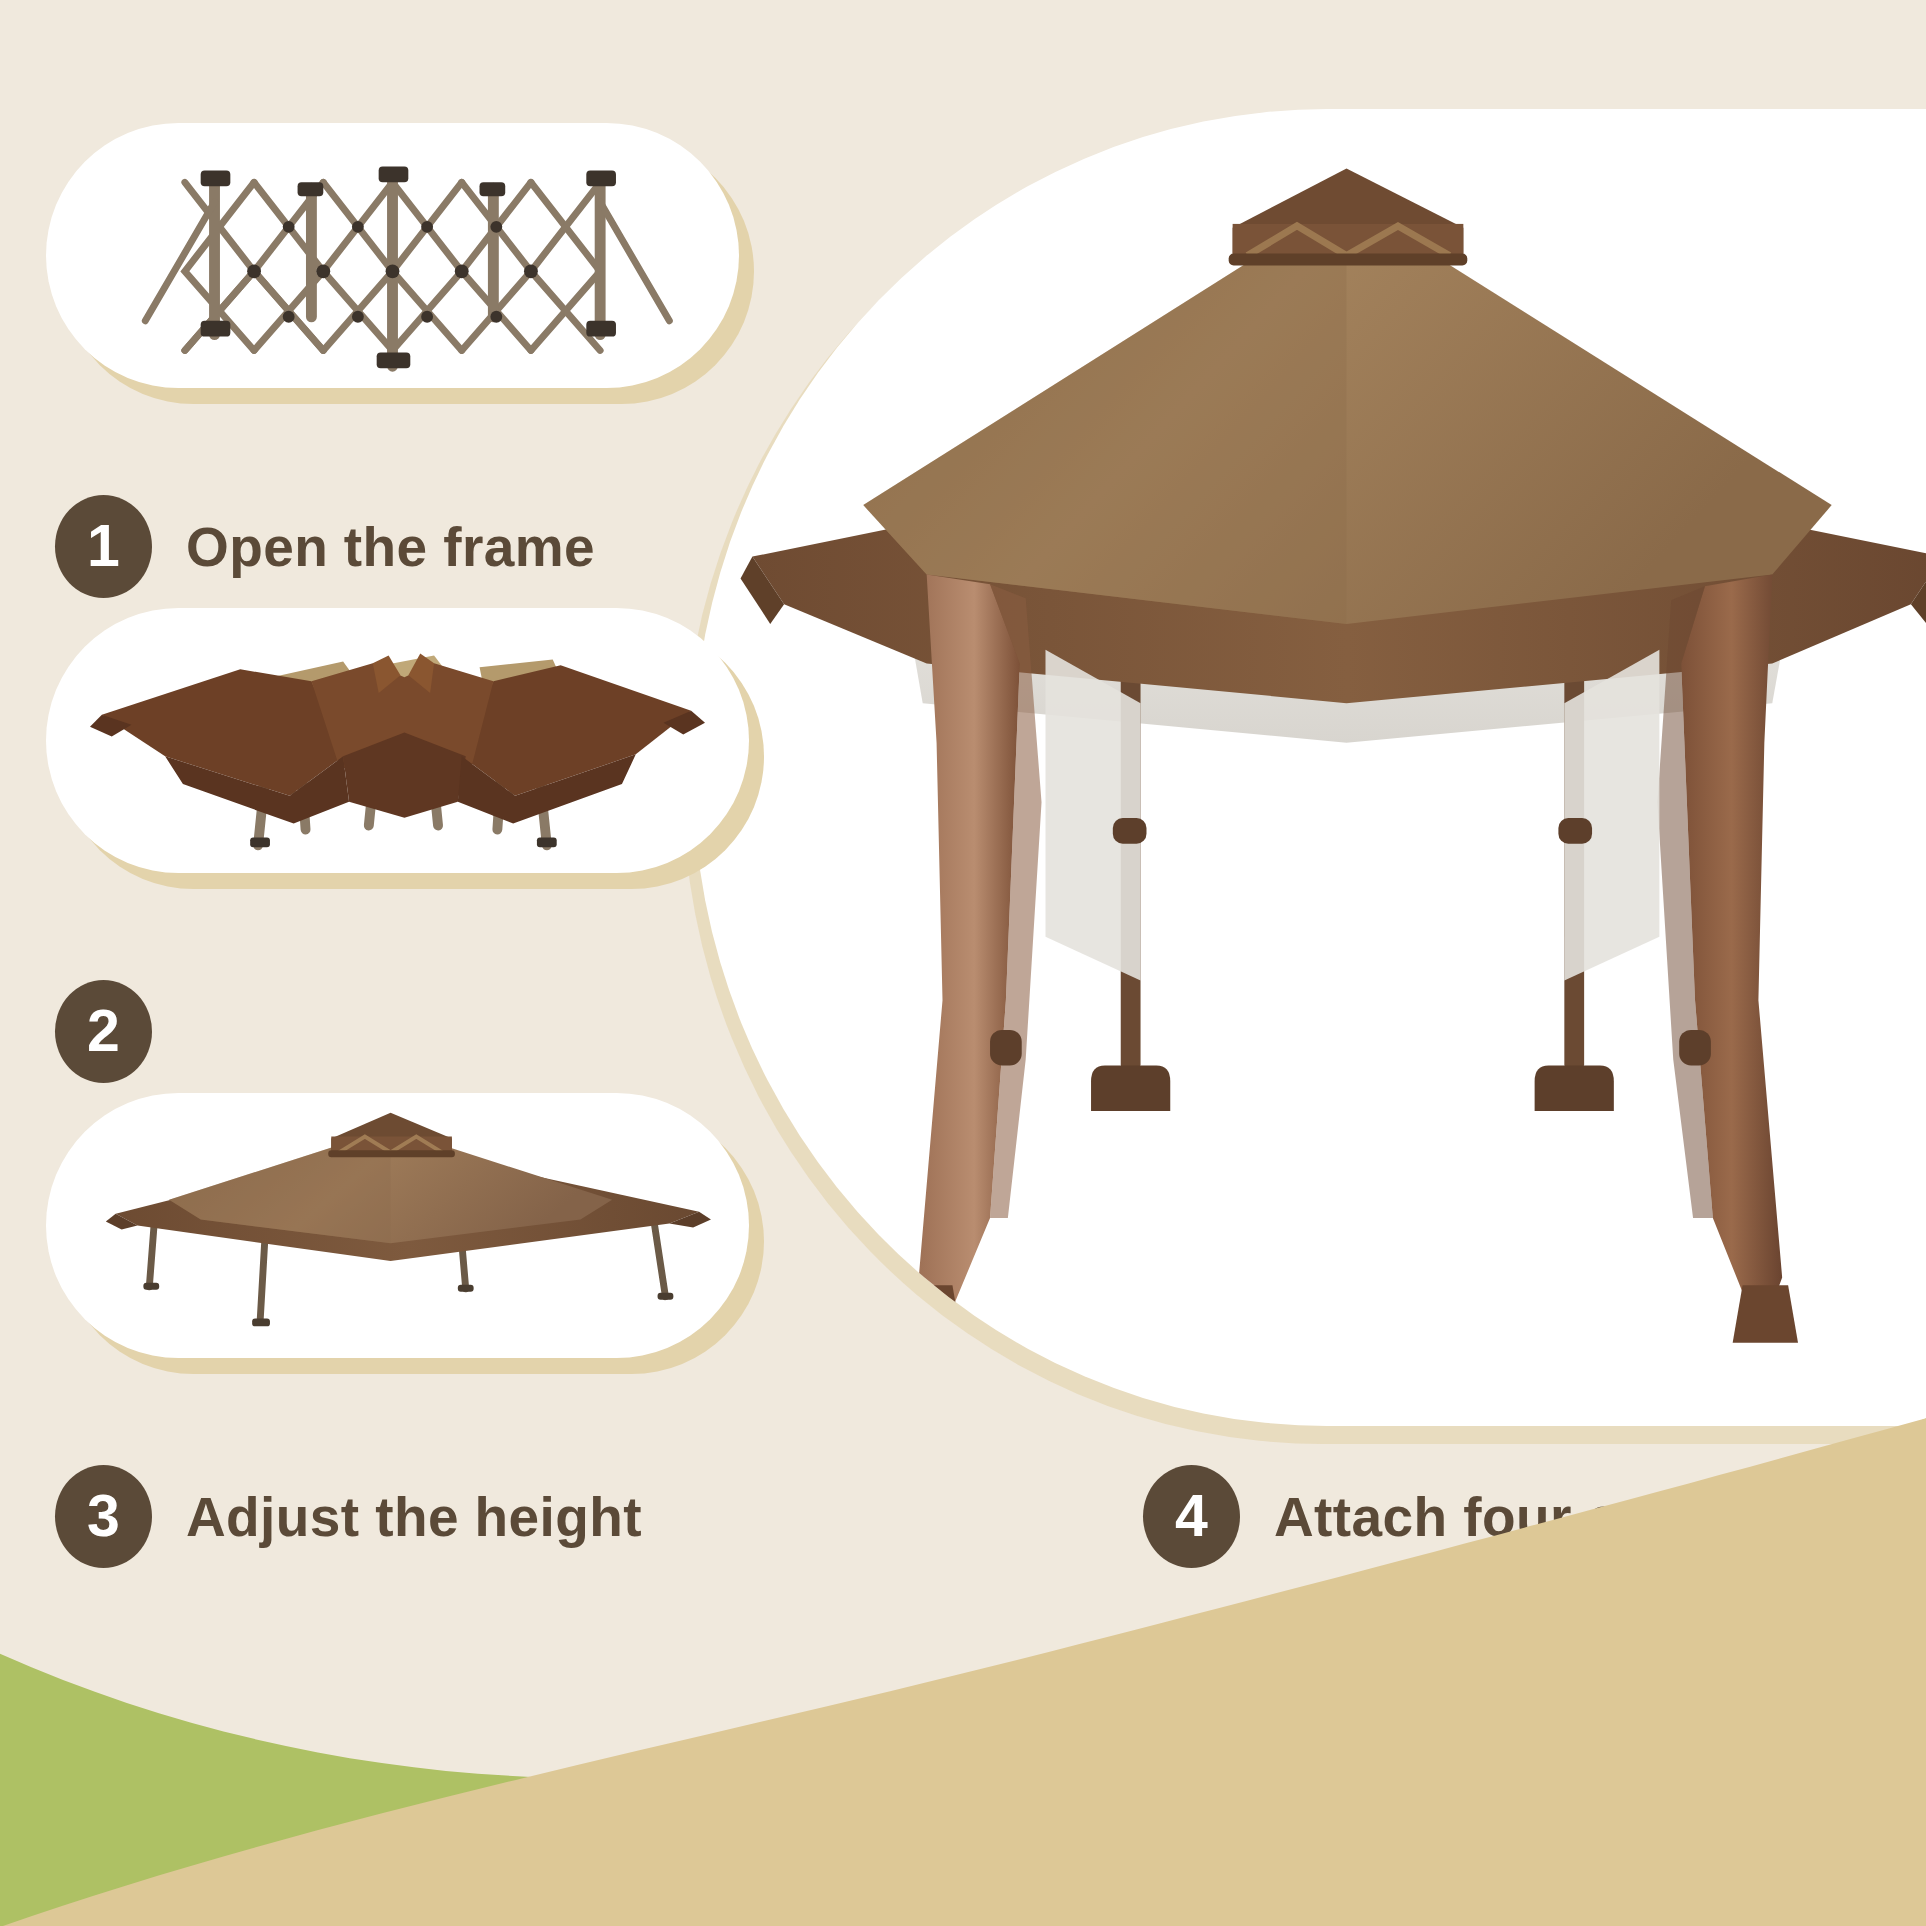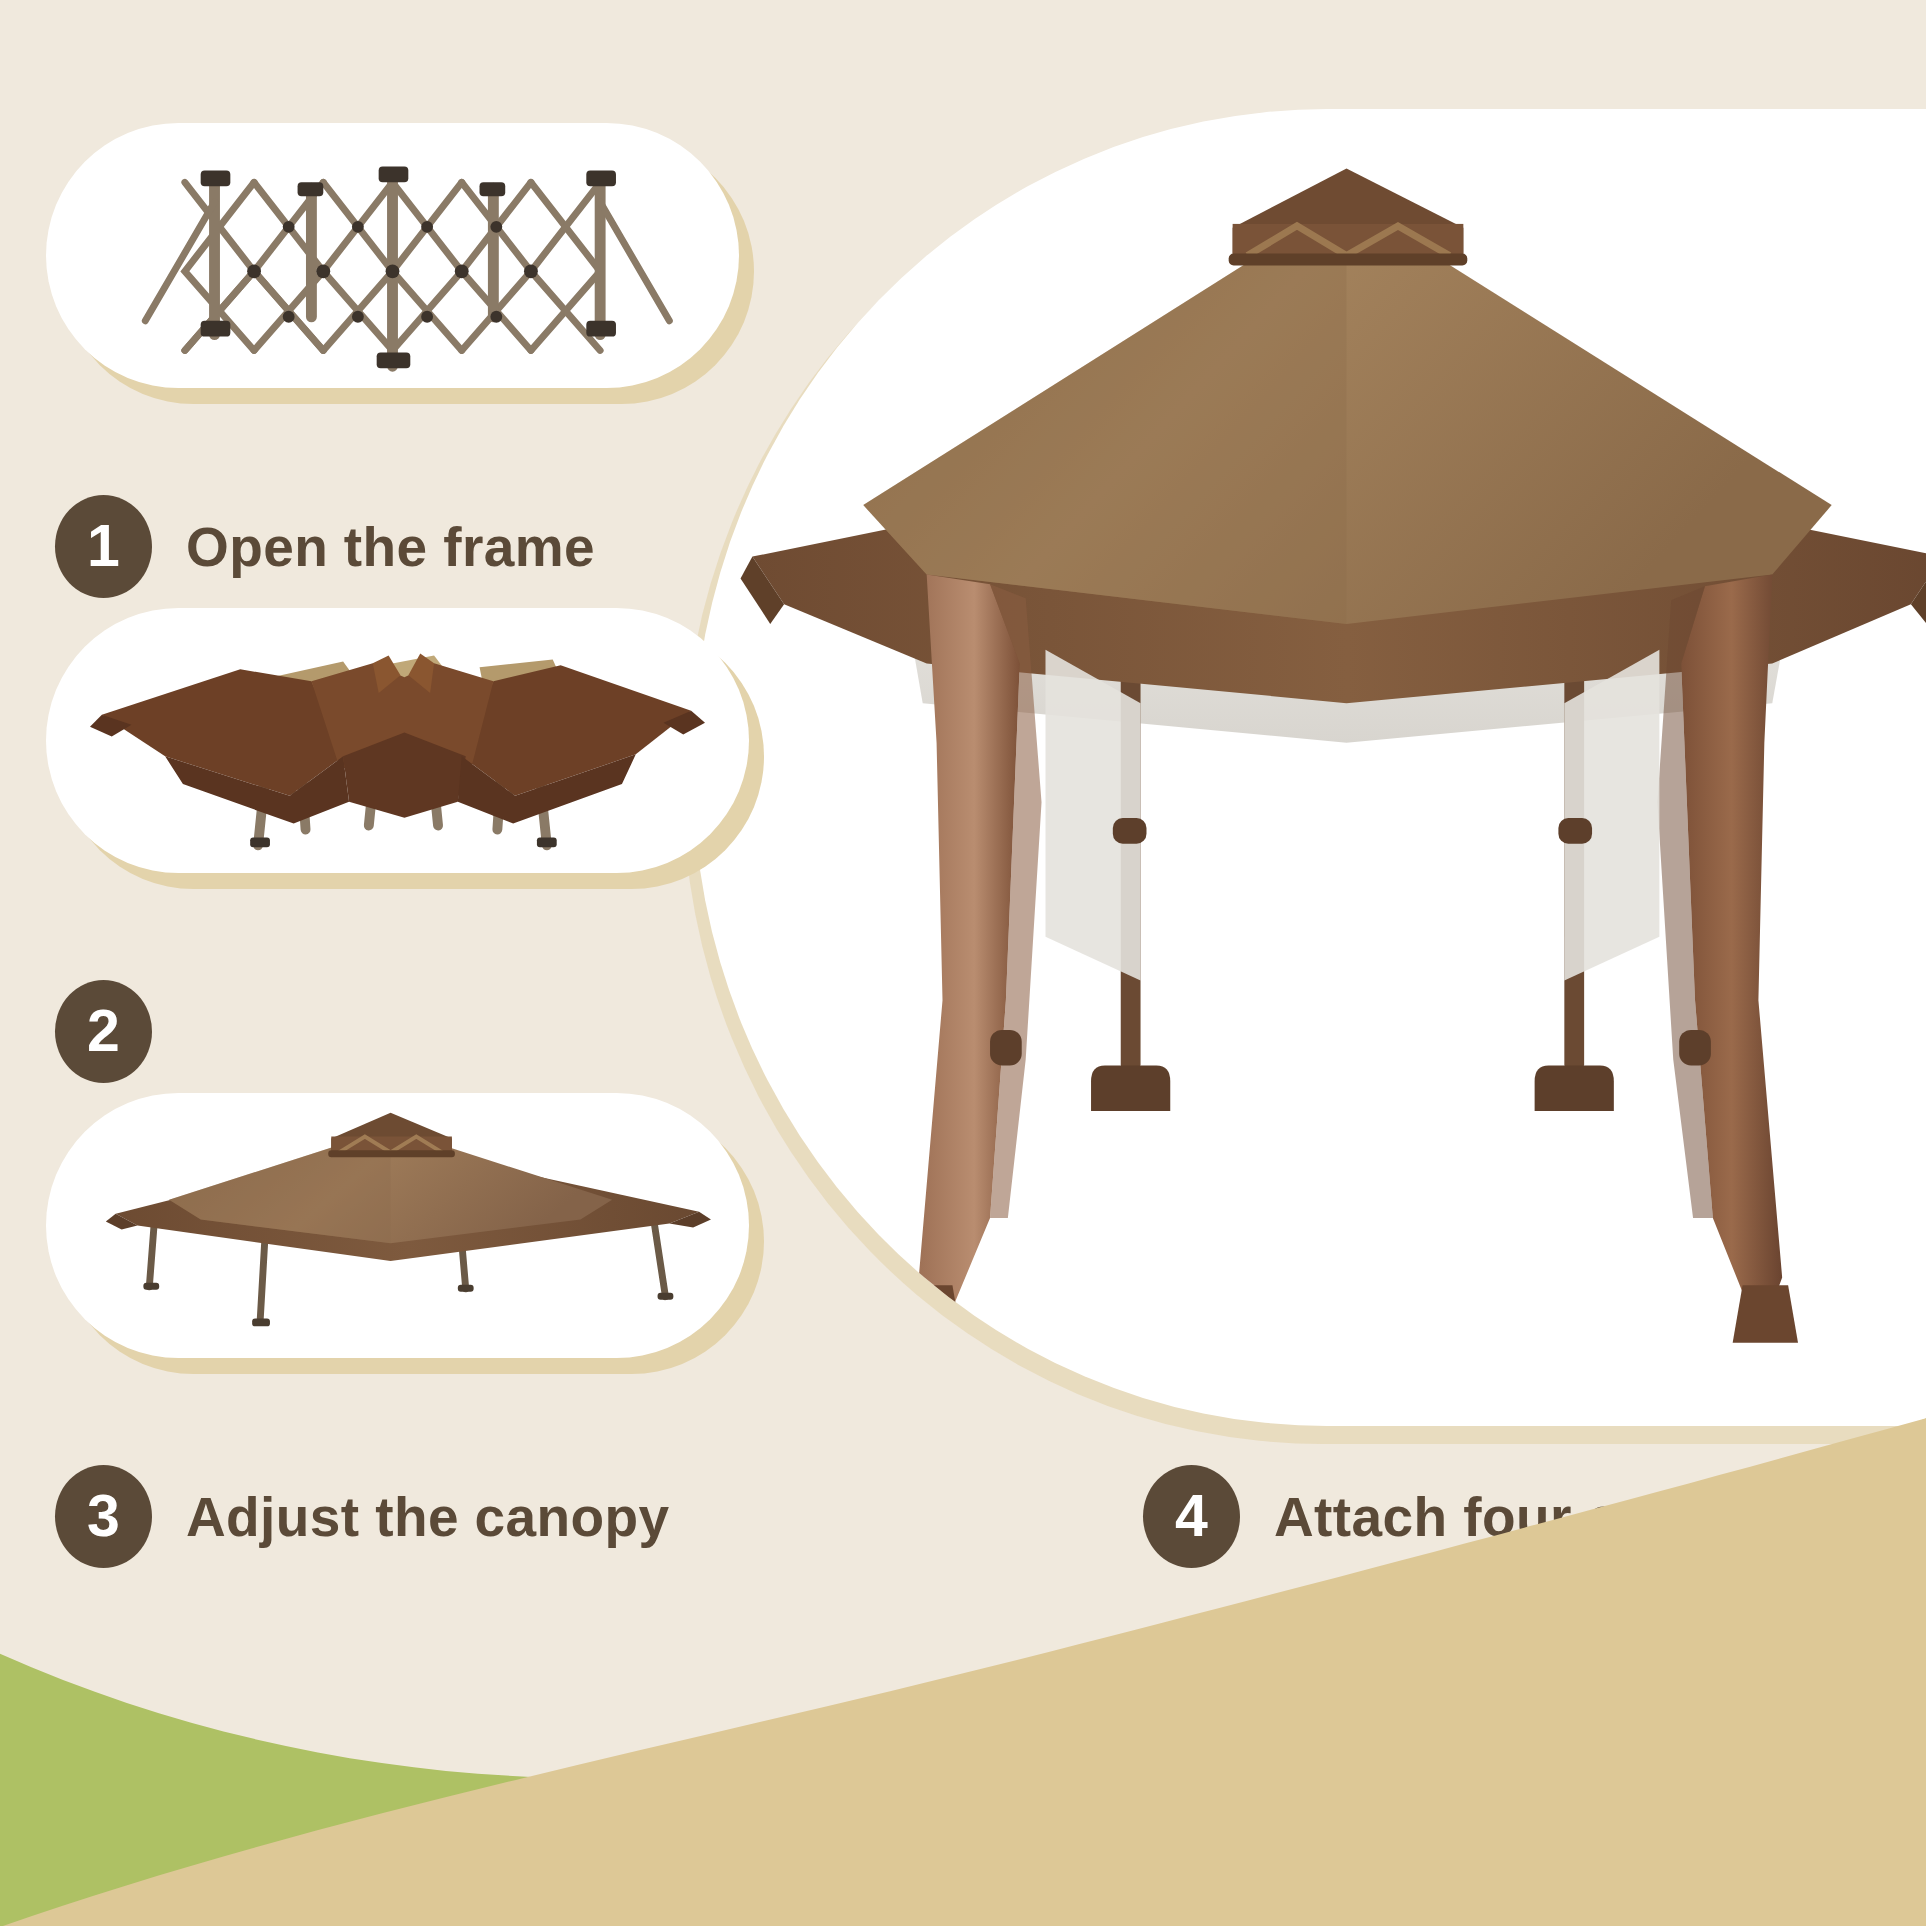--- a/index.html
+++ b/index.html
@@ -360,21 +360,21 @@
           <rect x="285" y="58" width="128" height="7" rx="3" fill="#5f4029"></rect>
         </g>
 
         <path d="M70 122 L60 130 L76 138 L92 134 Z" fill="#5c3e29"></path>
         <path d="M660 120 L672 128 L654 136 L630 132 Z" fill="#5c3e29"></path>
       </svg>
     </div>
   </div>
   <div class="step-row step-3">
     <div class="badge">3</div>
-    <div class="step-label">Adjust the canopy</div>
+    <div class="step-label">Adjust the height</div>
   </div>
 
   <div class="step-row step-4">
     <div class="badge">4</div>
     <div class="step-label">Attach four comer curtains</div>
   </div>
 
   <div class="bg-layer">
     <svg viewBox="0 0 1946 1946" preserveAspectRatio="none">
       <path d="M0 1670 C 360 1830, 760 1828, 1100 1718 C 1420 1616, 1700 1520, 1946 1432 L1946 1946 L0 1946 Z" fill="#aec164"></path>

